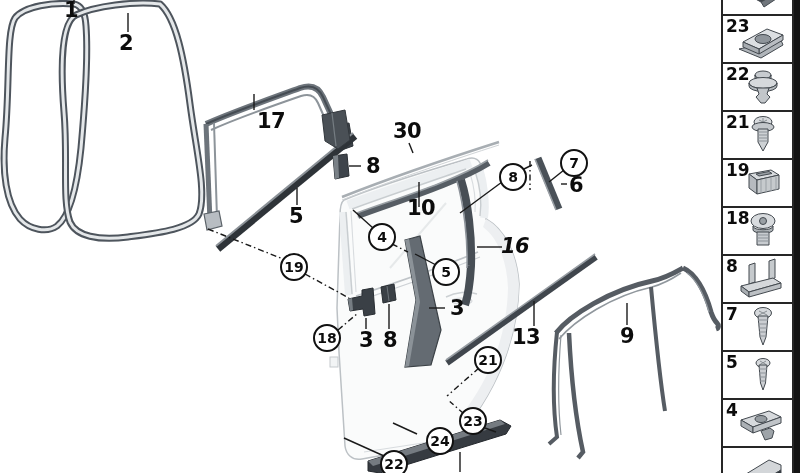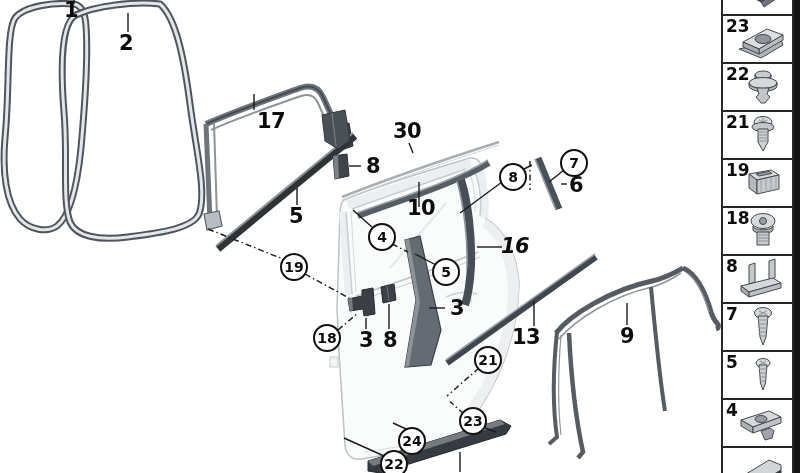--- a/index.html
+++ b/index.html
@@ -187,21 +187,21 @@
       <div class="plbl" style="left: 627px; top: 336px;">9</div>
       <div class="clbl" style="left: 382px; top: 237px;">4</div>
       <div class="clbl" style="left: 446px; top: 272px;">5</div>
       <div class="clbl" style="left: 574px; top: 163px;">7</div>
       <div class="clbl" style="left: 513px; top: 177px;">8</div>
       <div class="clbl" style="left: 327px; top: 338px;">18</div>
       <div class="clbl" style="left: 294px; top: 267px;">19</div>
       <div class="clbl" style="left: 488px; top: 360px;">21</div>
       <div class="clbl" style="left: 394px; top: 464px;">22</div>
       <div class="clbl" style="left: 473px; top: 421px;">23</div>
-      <div class="clbl" style="left: 412px; top: 441px;">24</div>
+      <div class="clbl" style="left: 440px; top: 441px;">24</div>
     </div>
 
 <div id="sidebar">
       <div class="cell" style="top: -34px;">
         <span class="icon"><svg viewBox="0 0 69 46">
             <path d="M16,12 L56,8 L60,22 L38,34 L16,22 Z" fill="#40464d" stroke="#43494f" stroke-width="1"></path>
             <path d="M38,34 L60,22 L56,29 L41,39 Z" fill="#70767c" stroke="#43494f" stroke-width="1"></path>
           </svg></span>
         <span class="num"></span>
       </div>

